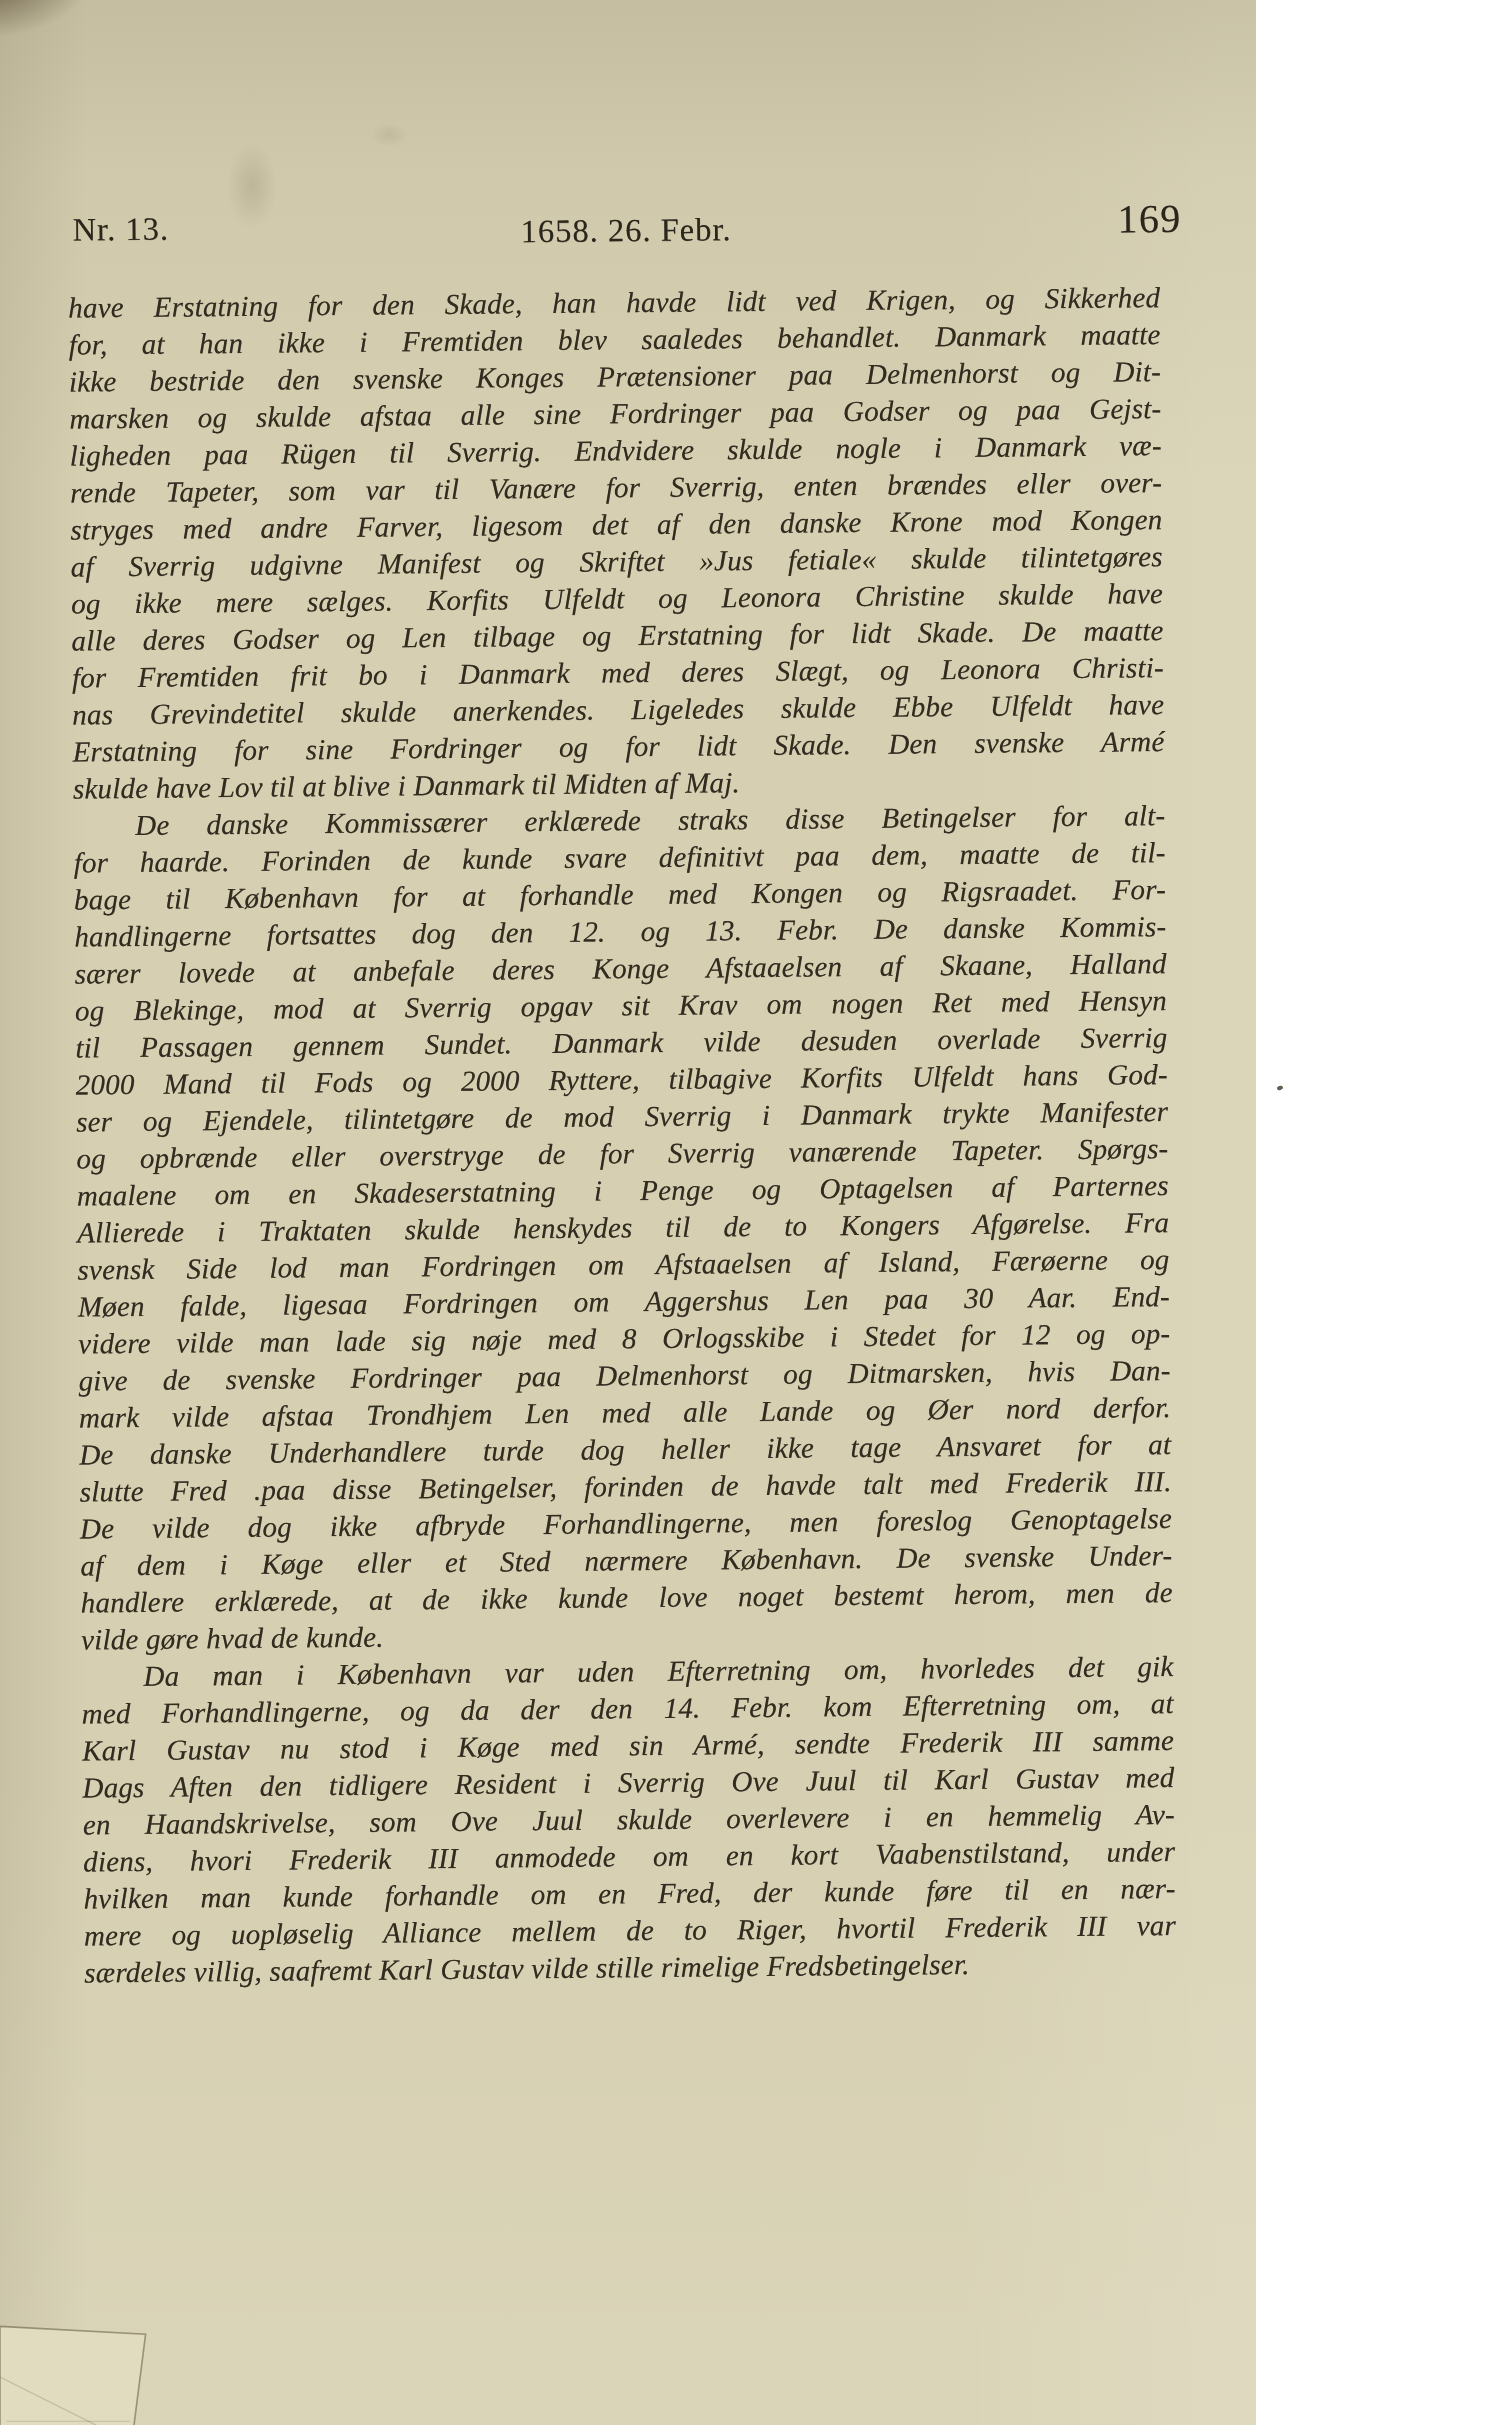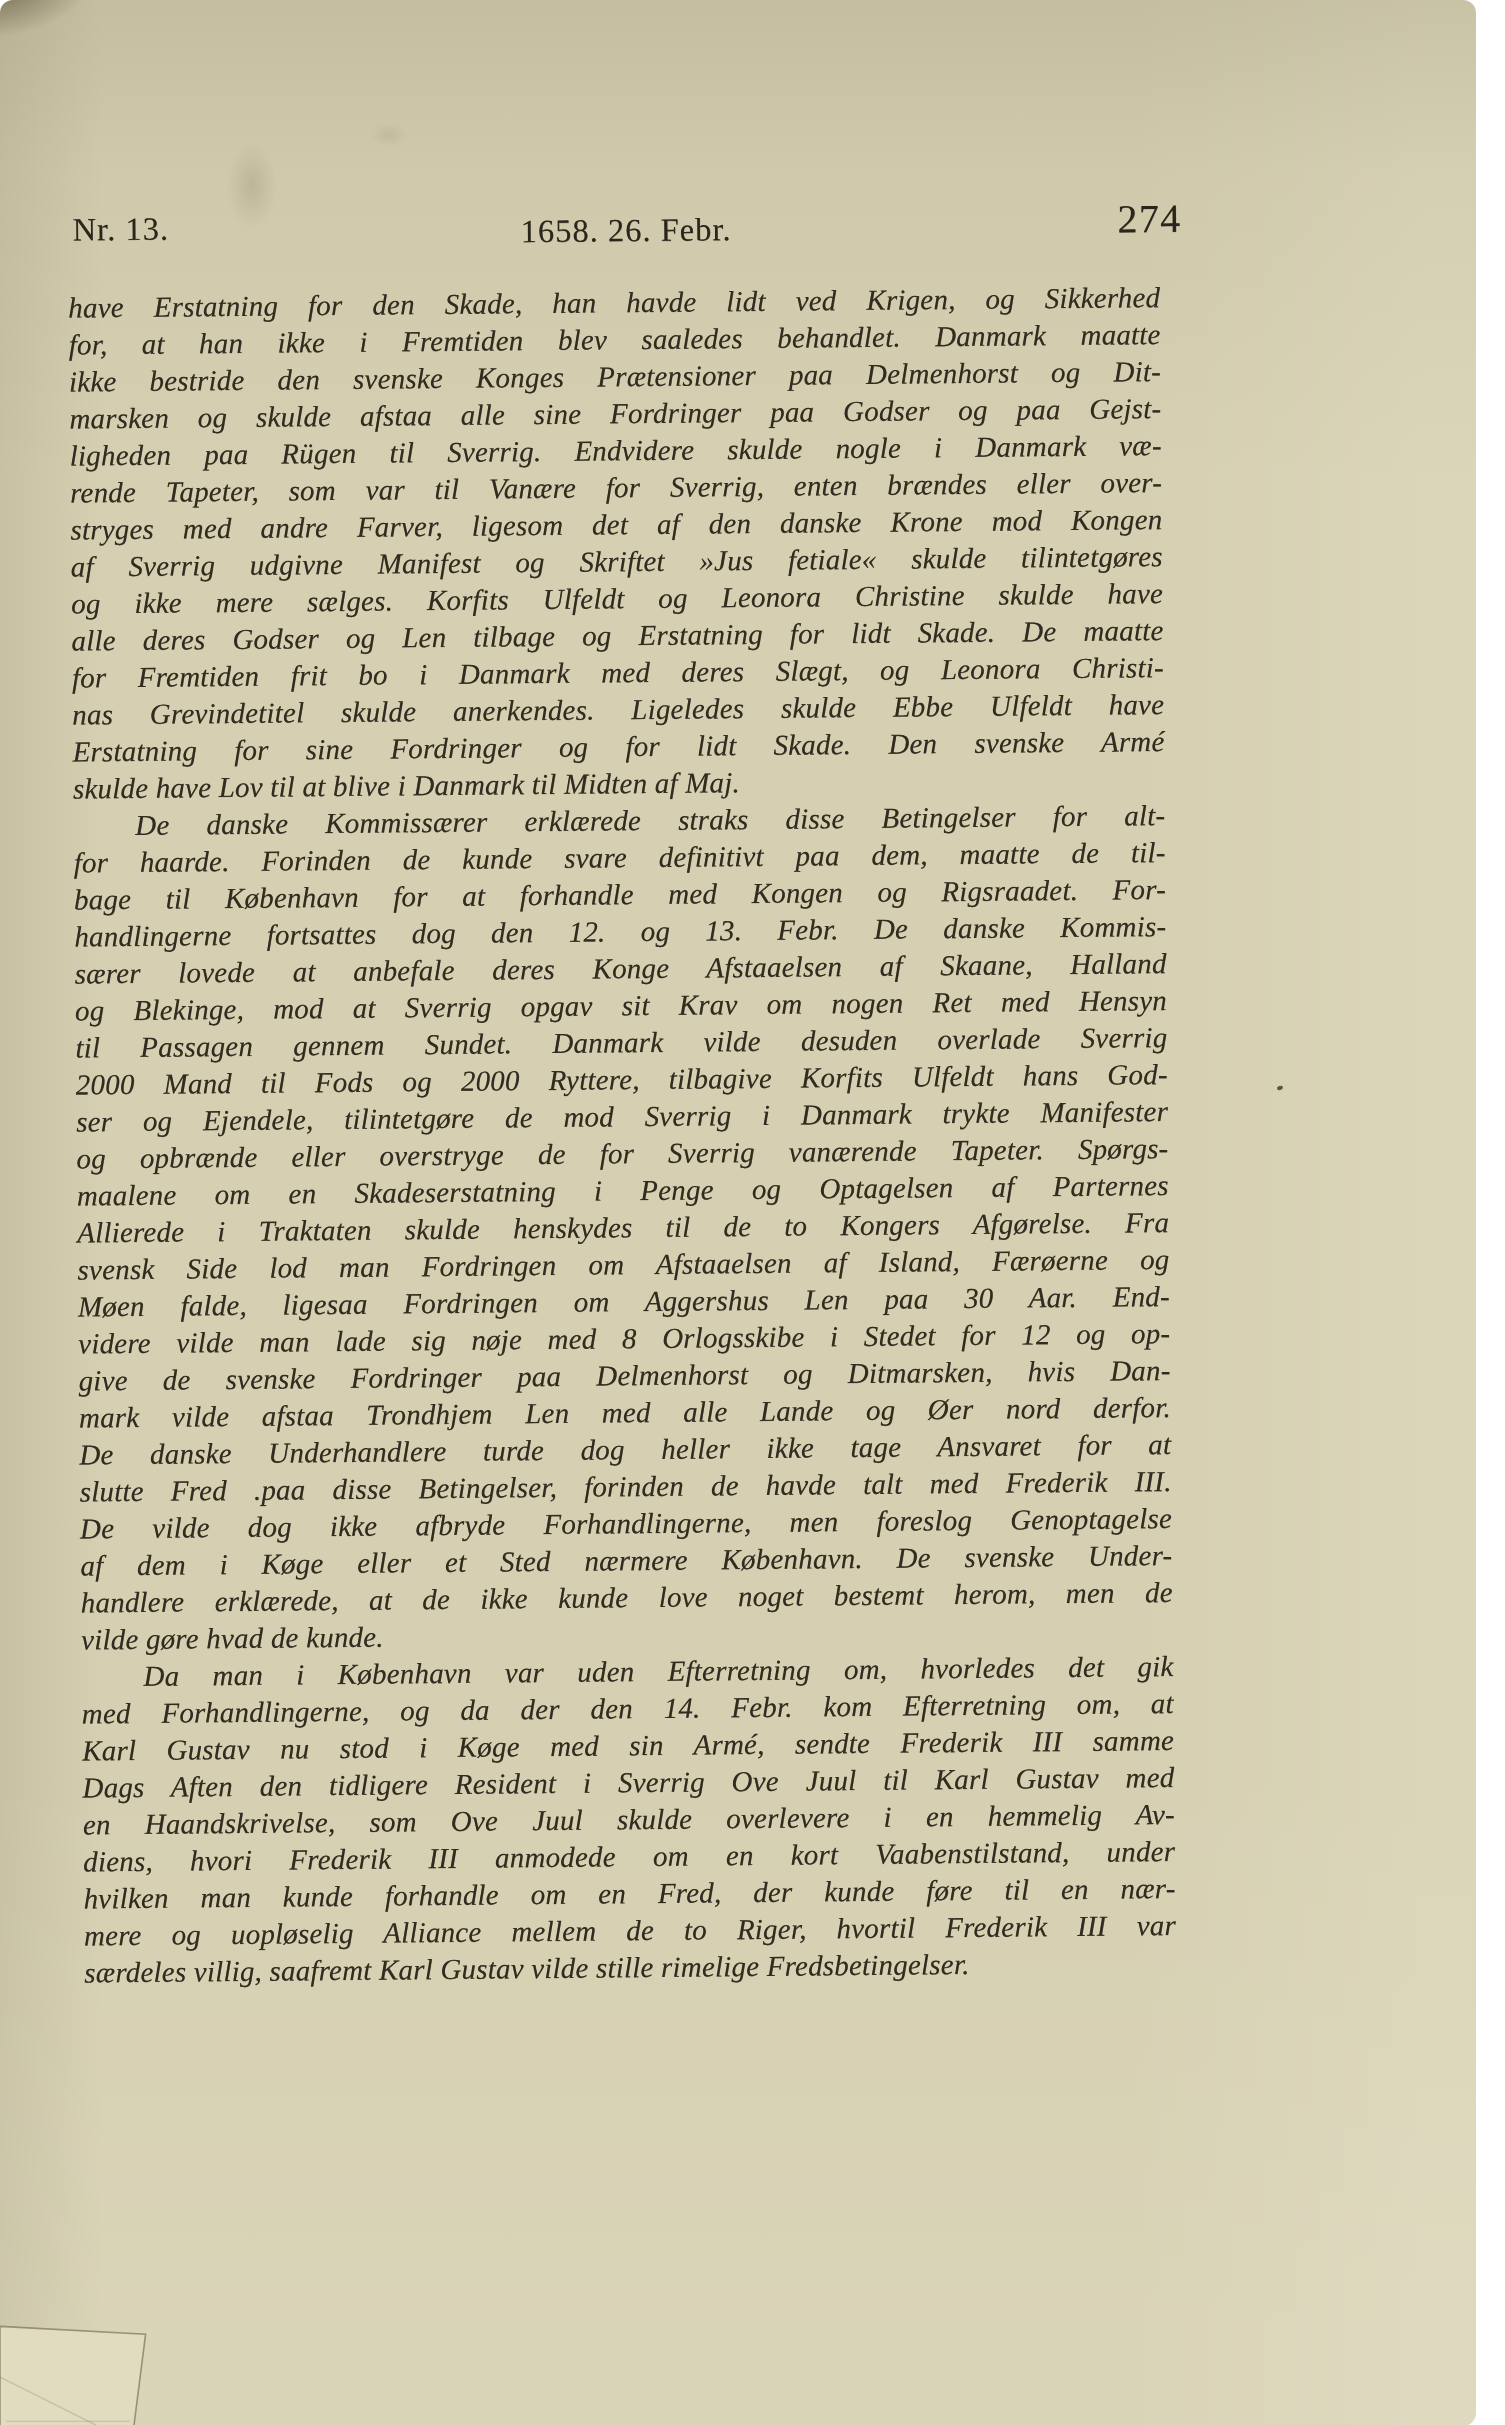--- a/index.html
+++ b/index.html
@@ -3,29 +3,28 @@
 <meta charset="utf-8">
 <style>
   html, body { margin: 0; padding: 0; }
   body {
     width: 1506px; height: 2426px;
     overflow: hidden;
     font-family: "Liberation Serif", "DejaVu Serif", serif;
   }
   .page {
     position: relative;
-    width: 1476px; height: 2426px;
+    width: 1256px; height: 2426px;
     background:
       radial-gradient(ellipse 149px 84px at -16.2px -23px, rgba(48,36,16,0.60), rgba(48,36,16,0) 72%),
       radial-gradient(ellipse 36px 62px at 252px 186px, rgba(100,95,72,0.18), rgba(100,95,72,0) 70%),
       radial-gradient(ellipse 26px 17px at 389px 135px, rgba(100,95,72,0.12), rgba(100,95,72,0) 70%),
       linear-gradient(180deg, rgba(92,82,52,0.14) 0%, rgba(92,82,52,0.05) 7%, rgba(0,0,0,0) 20%, rgba(0,0,0,0) 72%, rgba(255,255,242,0.10) 96%),
       linear-gradient(90deg, rgba(78,68,42,0.10) 0%, rgba(0,0,0,0) 7%, rgba(0,0,0,0) 76%, rgba(255,255,244,0.13) 97%),
       #d6cfb1;
-    border-radius: 13px;
   }
   .content {
     position: absolute; left: 0; top: 0;
     width: 1506px; height: 2426px;
     transform: rotate(-0.55deg);
     transform-origin: 50% 50%;
     color: #2f2a20;
   }
   .hdr {
     position: absolute;
@@ -66,21 +65,21 @@
   .patch-svg { position: absolute; left: 0; bottom: 0; }
 </style>
 </head>
 <body>
 
 <div class="page">
 
   <div class="content">
     <div class="hdr hdr-left">Nr. 13.</div>
     <div class="hdr hdr-center">1658. 26. Febr.</div>
-    <div class="hdr hdr-right">274</div>
+    <div class="hdr hdr-right">169</div>
 
     <div class="body-text">
         <div class="line">have Erstatning for den Skade, han havde lidt ved Krigen, og Sikkerhed</div>
         <div class="line">for, at han ikke i Fremtiden blev saaledes behandlet.  Danmark maatte</div>
         <div class="line">ikke bestride den svenske Konges Prætensioner paa Delmenhorst og Dit-</div>
         <div class="line">marsken og skulde afstaa alle sine Fordringer paa Godser og paa Gejst-</div>
         <div class="line">ligheden paa Rügen til Sverrig.  Endvidere skulde nogle i Danmark væ-</div>
         <div class="line">rende Tapeter, som var til Vanære for Sverrig, enten brændes eller over-</div>
         <div class="line">stryges med andre Farver, ligesom det af den danske Krone mod Kongen</div>
         <div class="line">af Sverrig udgivne Manifest og Skriftet »Jus fetiale« skulde tilintetgøres</div>

